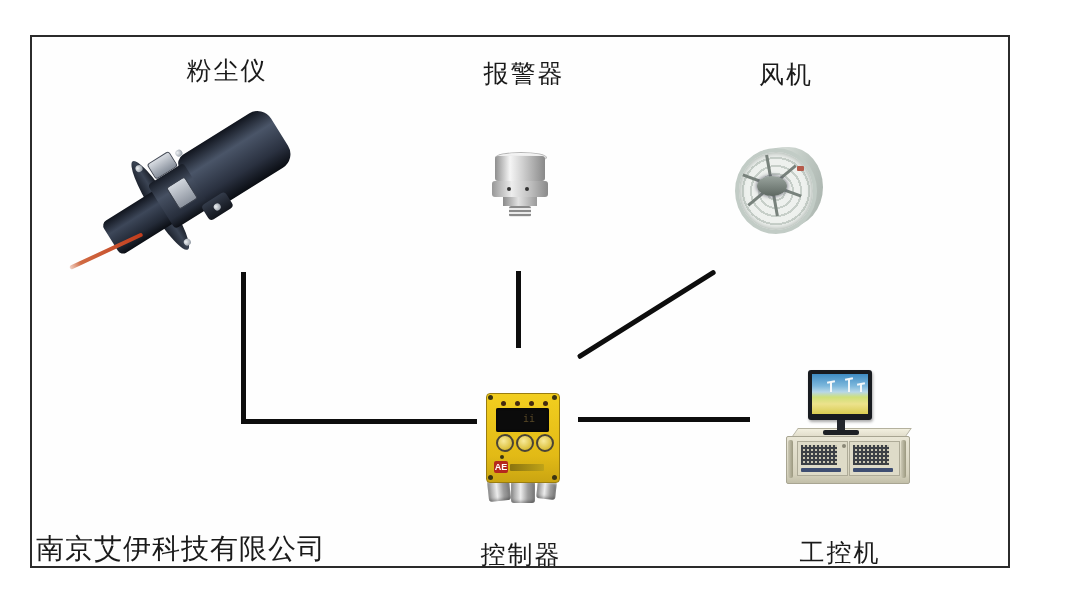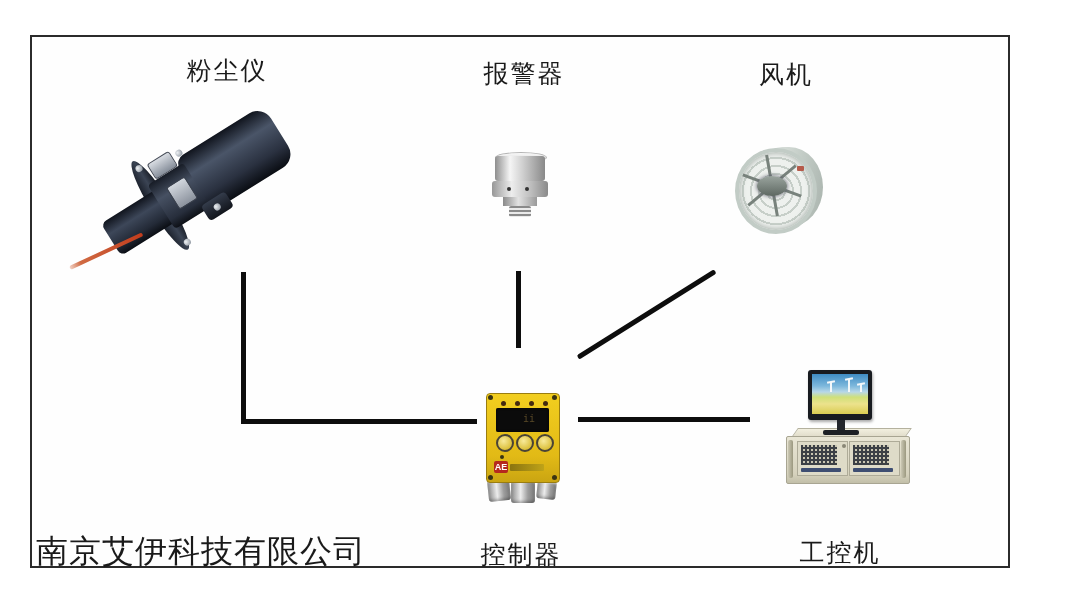--- a/index.html
+++ b/index.html
@@ -5,21 +5,21 @@
   html,body{margin:0;padding:0;background:#ffffff;}
   body{width:1080px;height:600px;position:relative;overflow:hidden;
        font-family:"Liberation Serif","DejaVu Serif",serif;color:#1a1a1a;}
   .abs{position:absolute;}
 
   
   .frame{left:30px;top:35px;width:976px;height:529px;border:2px solid #2b2b2b;background:#fefefe;}
 
   
   .node-label{font-size:25px;letter-spacing:2px;white-space:nowrap;transform:translateX(-50%);}
-  .company{left:36px;top:530px;font-size:32px;letter-spacing:1px;}
+  .company{left:36px;top:530px;font-size:28px;letter-spacing:1px;}
 
   
   .line{background:#0d0d0d;}
   .l-v1{left:241px;top:272px;width:5px;height:152px;}
   .l-h1{left:241px;top:419px;width:236px;height:5px;}
   .l-v2{left:516px;top:271px;width:5px;height:77px;}
   .l-h2{left:578px;top:417px;width:172px;height:5px;}
   .l-diag{left:578px;top:355px;width:162px;height:5px;transform:rotate(-32.1deg);transform-origin:left center;border-radius:2px;}
 
   

